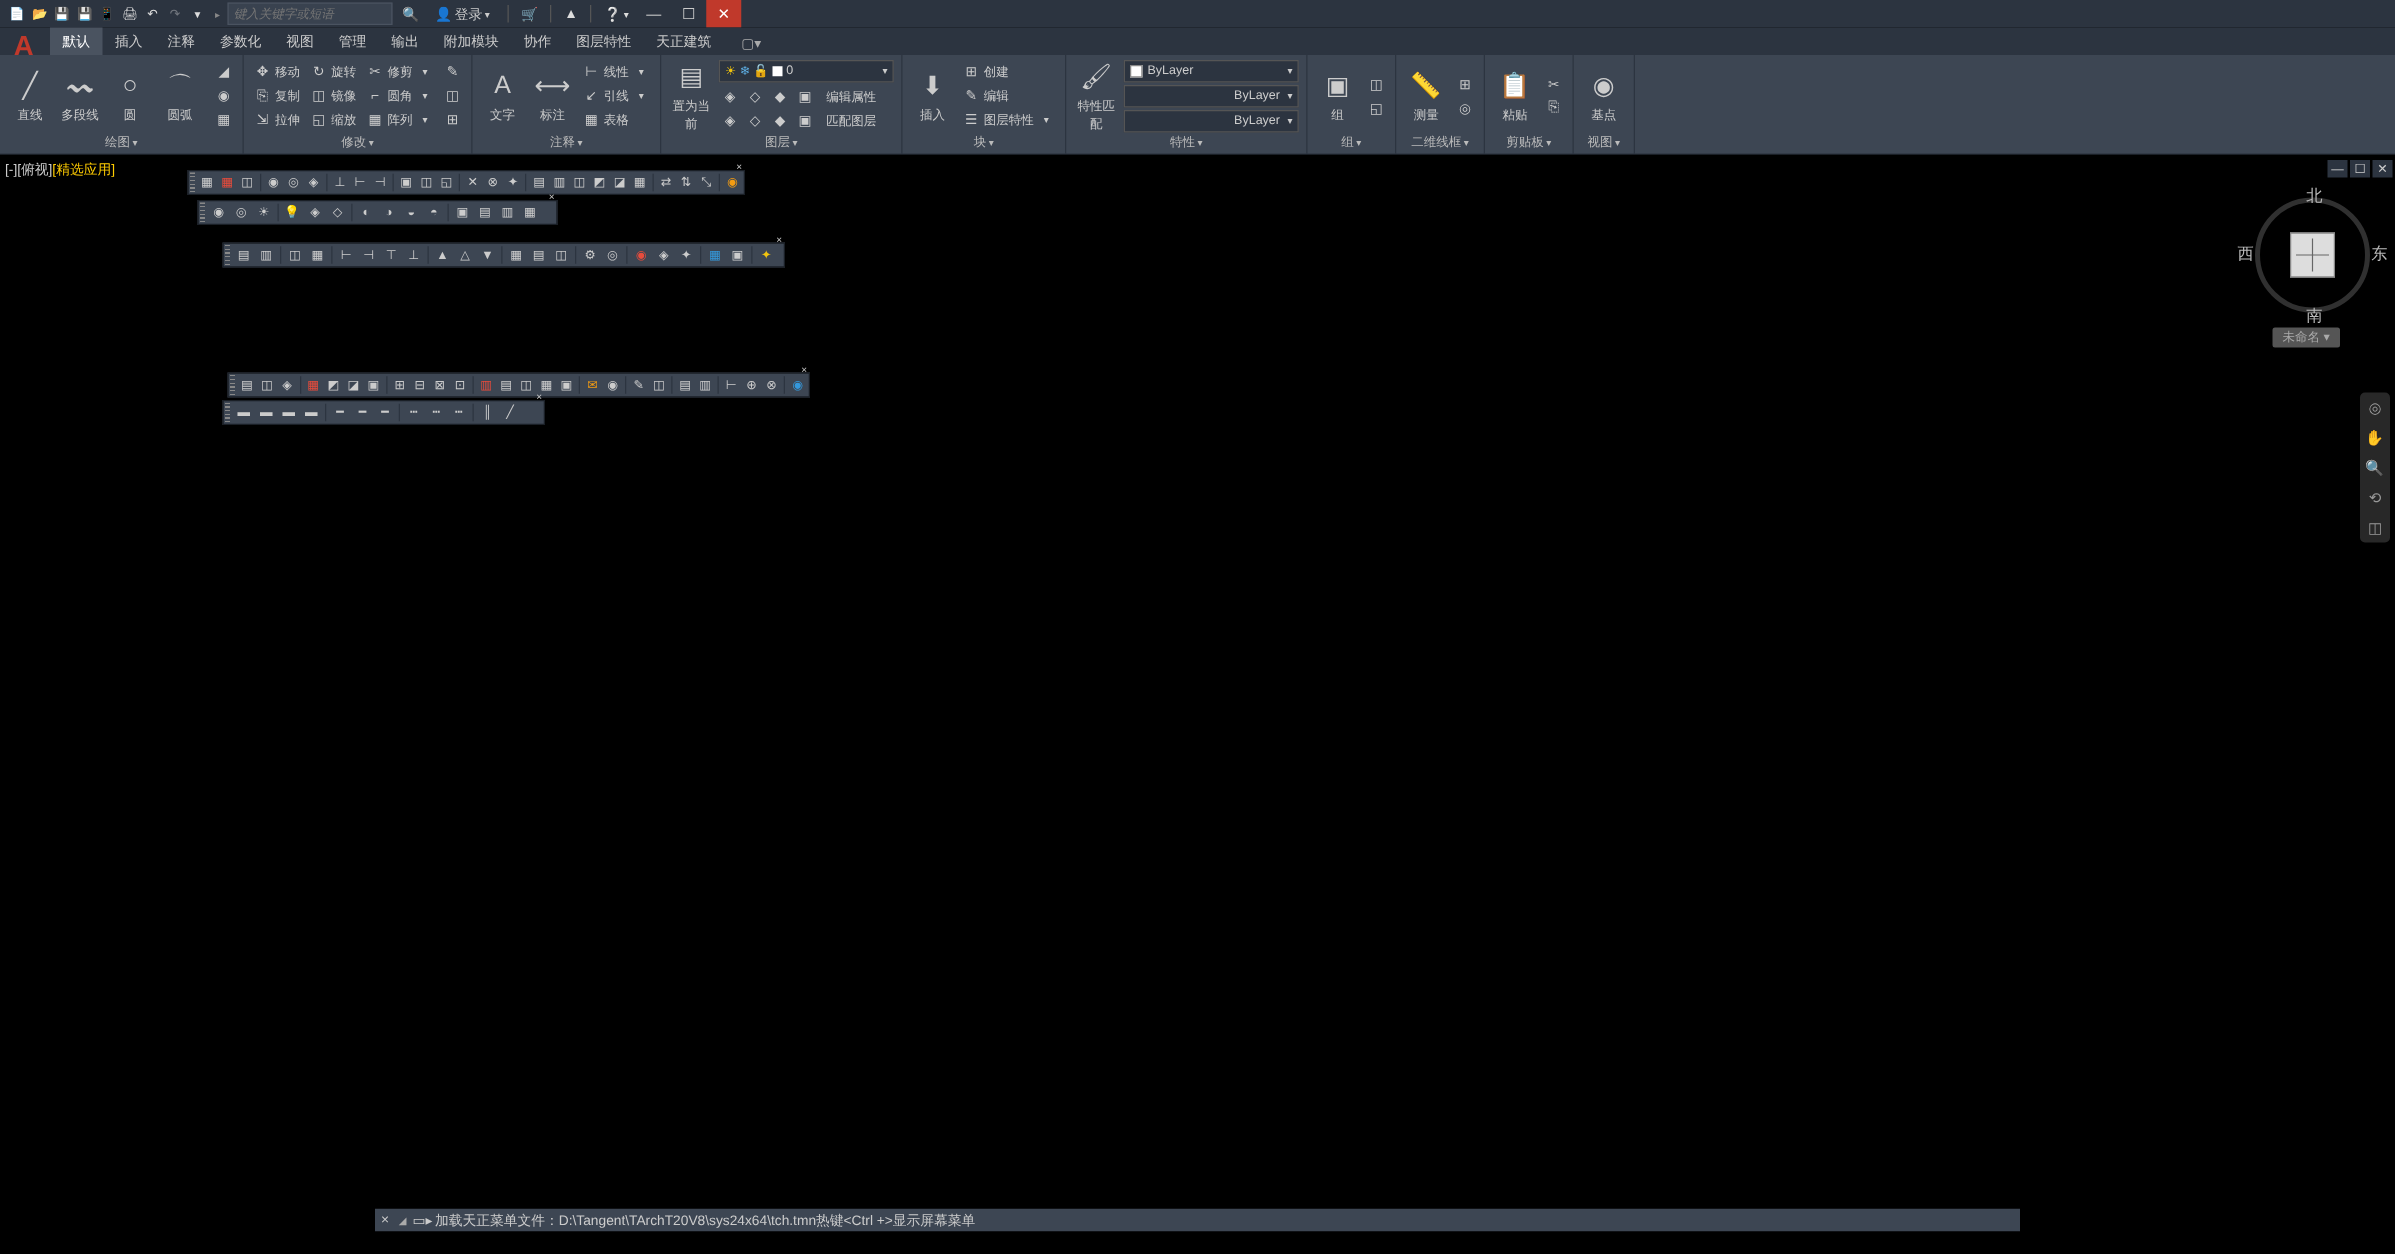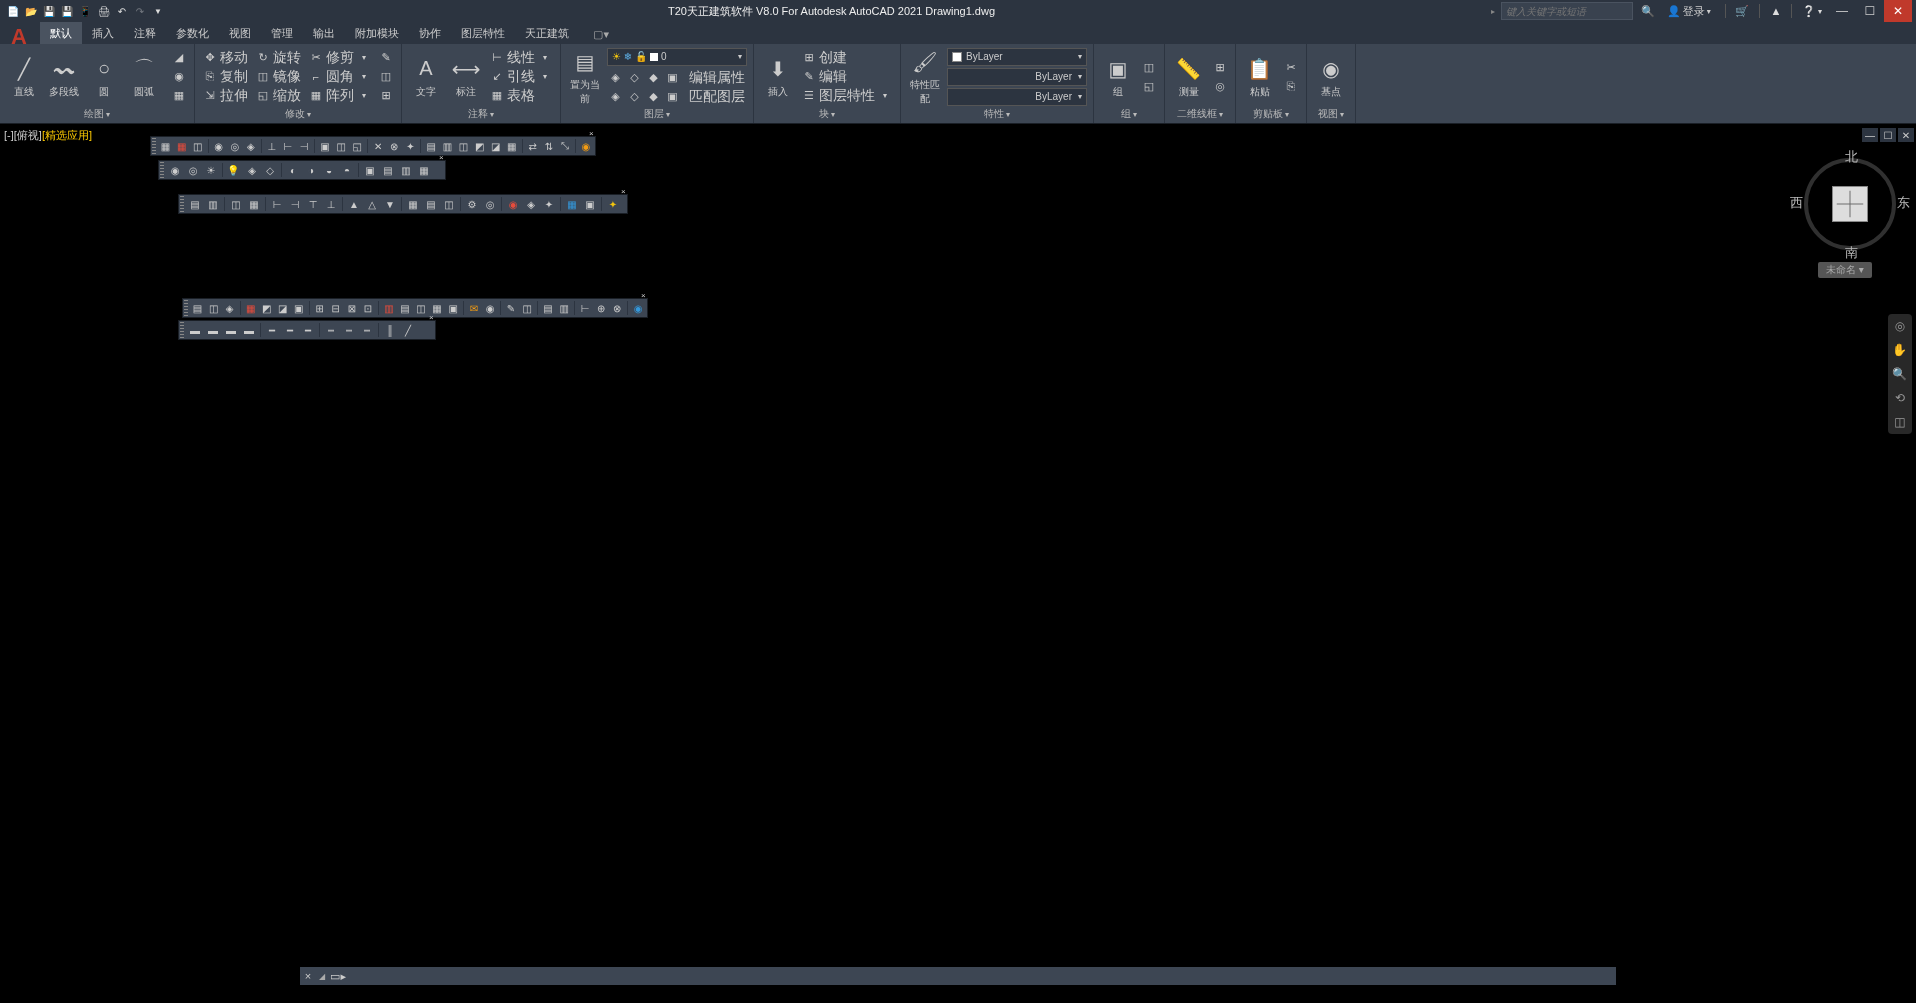--- a/index.html
+++ b/index.html
@@ -32,21 +32,21 @@
 .panel { display:flex; flex-direction:column; border-right:1px solid #2c3440; padding:2px 6px; }
 .panel-inner { flex:1; display:flex; align-items:center; gap:4px; }
 .panel-label { height:14px; text-align:center; font-size:10px; color:#bbb; display:flex; align-items:center; justify-content:center; gap:2px; }
 .panel-label .dd { font-size:8px; }
 .bigbtn { display:flex; flex-direction:column; align-items:center; justify-content:center; width:36px; cursor:pointer; gap:2px; }
 .bigbtn .ico { width:28px; height:28px; display:flex; align-items:center; justify-content:center; color:#ccc; font-size:20px; }
 .bigbtn .lbl { font-size:10px; color:#ccc; text-align:center; }
 .smcol { display:flex; flex-direction:column; gap:1px; }
 .smrow { display:flex; align-items:center; gap:3px; cursor:pointer; height:18px; padding:0 2px; }
 .smrow .si { width:14px; height:14px; display:flex; align-items:center; justify-content:center; font-size:11px; color:#ccc; }
-.smrow .sl { font-size:14px; color:#ccc; white-space:nowrap; }
+.smrow .sl { font-size:10px; color:#ccc; white-space:nowrap; }
 .combo { height:18px; background:#2c3440; border:1px solid #555; display:flex; align-items:center; padding:0 4px; color:#ccc; font-size:10px; cursor:pointer; }
 .combo .dd { margin-left:auto; padding-left:6px; font-size:8px; }
 .icon-row { display:flex; gap:2px; }
 .icon-row .ib { width:18px; height:18px; display:flex; align-items:center; justify-content:center; color:#ccc; font-size:11px; cursor:pointer; }
 
 
 .viewport { position:relative; background:#000; width:100%; height:calc(100% - 124px - 18px); }
 .vctl { position:absolute; right:2px; top:4px; display:flex; gap:2px; }
 .vctl .vb { width:16px; height:14px; display:flex; align-items:center; justify-content:center; color:#ccc; cursor:pointer; background:#2c3440; font-size:10px; }
 .vstate { position:absolute; left:4px; top:4px; font-size:11px; color:#ccc; }
@@ -88,21 +88,20 @@
     <div class="qi">📄</div>
     <div class="qi">📂</div>
     <div class="qi">💾</div>
     <div class="qi">💾</div>
     <div class="qi">📱</div>
     <div class="qi">🖨</div>
     <div class="qi">↶</div>
     <div class="qi" style="opacity:.4">↷</div>
     <div class="qi" style="font-size:8px">▼</div>
   </div>
-  <div class="title-center">T20天正建筑软件 V8.0 For Autodesk AutoCAD 2021    Drawing1.dwg</div>
   <div class="right">
     <div style="color:#888;font-size:8px">▸</div>
     <div class="search-wrap">
       <input class="search-input" placeholder="键入关键字或短语" style="">
     </div>
     <div class="search-btn">🔍</div>
     <div class="login">
       <span>👤</span>
       <span>登录</span>
       <span style="font-size:8px">▾</span>
@@ -624,14 +623,15 @@
     <div class="nb">✋</div>
     <div class="nb">🔍</div>
     <div class="nb">⟲</div>
     <div class="nb">◫</div>
   </div>
 
   <div class="cmdline">
     <div class="cclose">×</div>
     <div class="ctog">◢</div>
     <div class="cicon">▭<span>▸</span></div>
+    <div class="ctext">加载天正菜单文件：D:\Tangent\TArchT20V8\sys24x64\tch.tmn热键&lt;Ctrl +&gt;显示屏幕菜单</div>
   </div>
 </div>
 
 </body></html>

